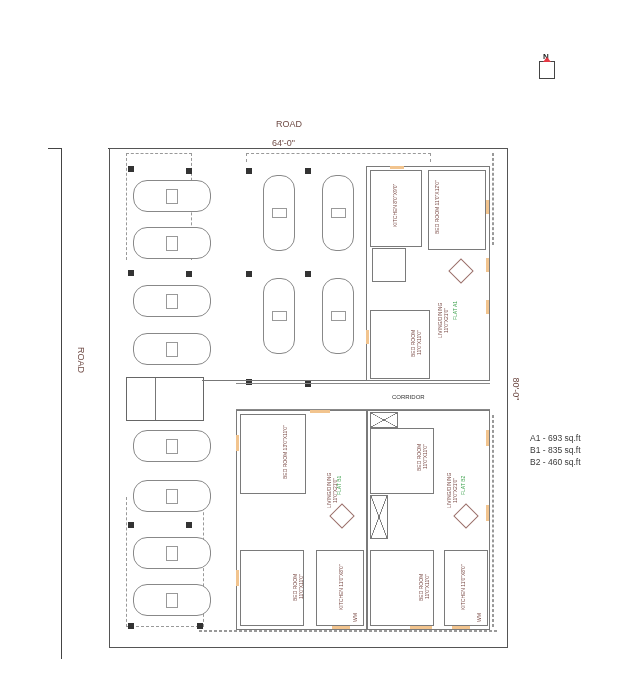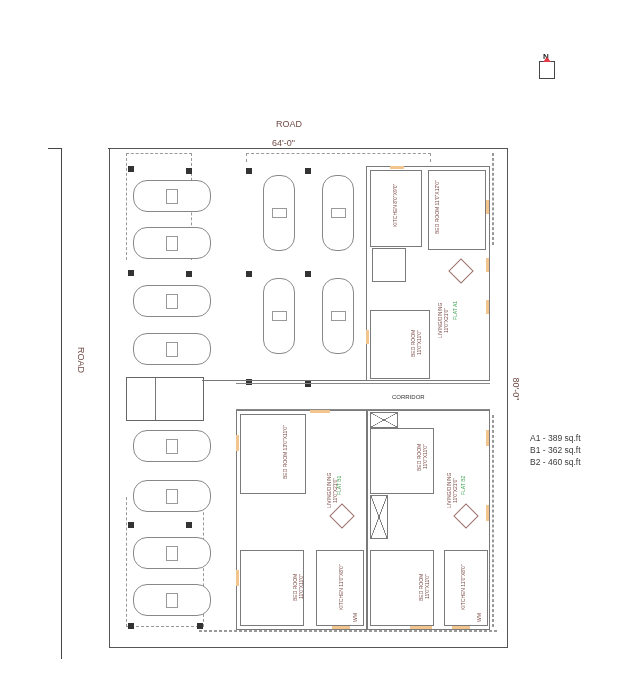--- a/index.html
+++ b/index.html
@@ -139,16 +139,16 @@
 <div class="room-label" style="left:446px;top:460px;height:60px;">LIVING/DINING 11'0"X21'0"</div>
 <div class="room-label green" style="left:460px;top:470px;height:30px;">FLAT B2</div>
 <div class="room-label" style="left:418px;top:562px;height:50px;">BED ROOM 11'0"X11'0"</div>
 <div class="room-label" style="left:460px;top:562px;height:50px;">KITCHEN 11'0"X8'0"</div>
 <div class="room-label" style="left:476px;top:612px;height:12px;">WM</div>
 
 <div class="dashed" style="left:492px;top:153px;width:0;height:90px;"></div>
 <div class="dashed" style="left:492px;top:415px;width:0;height:210px;"></div>
 
 <div class="abs legend">
-  <div>A1 - 389 sq.ft</div>
-  <div>B1 - 362 sq.ft</div>
+  <div>A1 - 693 sq.ft</div>
+  <div>B1 - 835 sq.ft</div>
   <div>B2 - 460 sq.ft</div>
 </div>
 
 </body></html>

